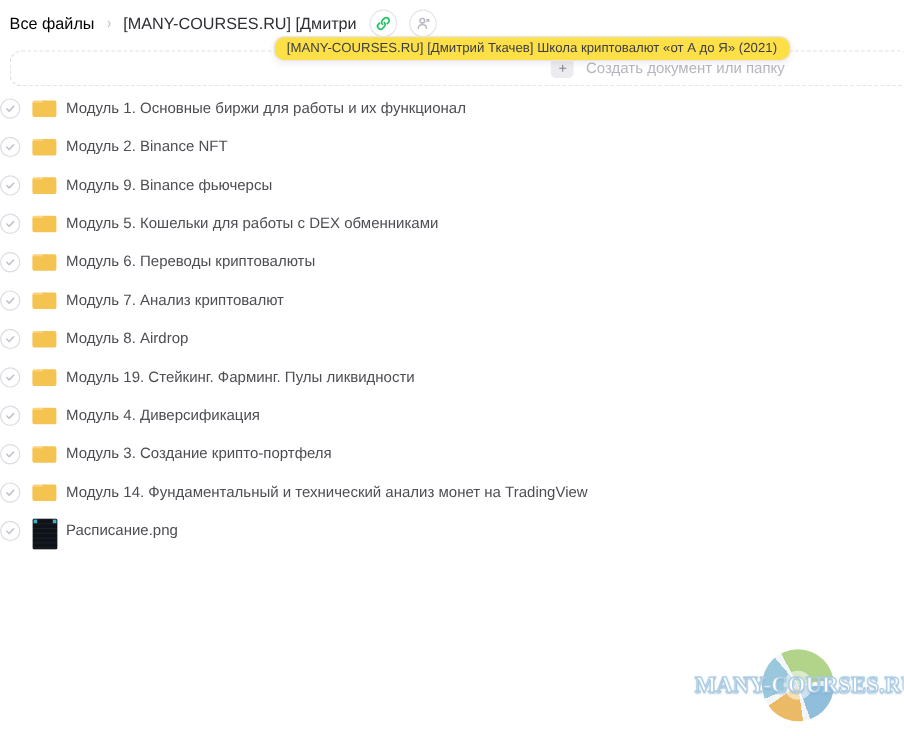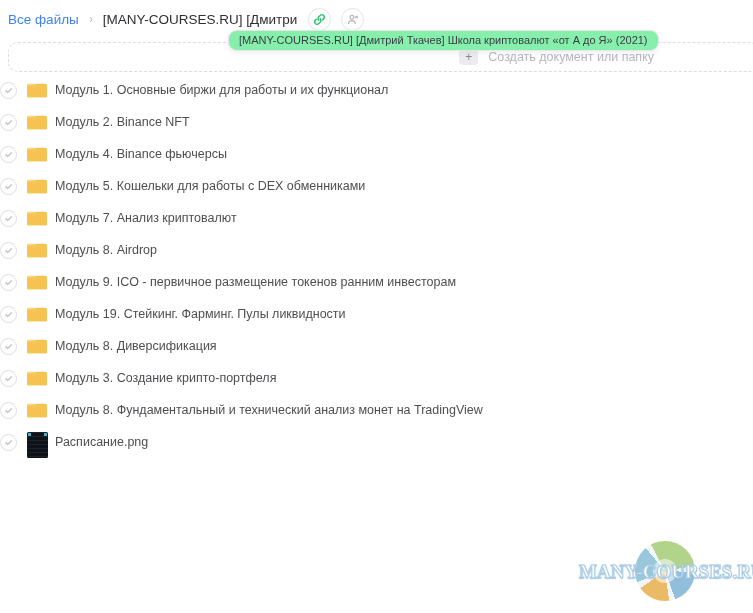--- a/index.html
+++ b/index.html
@@ -8,34 +8,34 @@
     background:#ffffff;
     font-family:"Liberation Sans", sans-serif;
     -webkit-font-smoothing:antialiased;
   }
 
   
   .breadcrumb{
     position:absolute;left:8px;top:8px;height:22px;
     display:flex;align-items:center;gap:8px;white-space:nowrap;
   }
-  .bc-root{font-size:13.5px;color:#3b82f6;cursor:pointer;}
+  .bc-root{font-size:13.5px;color:#000000;cursor:pointer;}
   .bc-chevron{color:#b9bac2;font-size:12px;transform:scale(.8,1.1);margin:0 2px;}
   .bc-current{font-size:13.5px;color:#2e2f35;max-width:195px;overflow:hidden;}
   .circle-btn{
     width:21px;height:21px;border-radius:50%;
     border:1px solid #e4e4e9;background:#fff;
     display:flex;align-items:center;justify-content:center;
     margin-left:2px;cursor:pointer;flex:0 0 auto;
   }
 
   
   .tooltip{
     position:absolute;left:228px;top:30px;z-index:5;
-    background:#86efac;border:1px solid #e7e7ea;border-radius:9px;
+    background:#fde047;border:1px solid #e7e7ea;border-radius:9px;
     box-shadow:0 2px 6px rgba(40,40,60,.08);
     padding:3px 10px 4px;font-size:11px;color:#3c3d44;white-space:nowrap;
   }
 
   
   .dropzone{
     position:absolute;left:8px;right:-6px;top:42px;height:30px;
     border:1.5px dashed #dcdce2;border-radius:10px;
     display:flex;align-items:center;justify-content:flex-end;
     padding-right:104px;gap:10px;box-sizing:border-box;
@@ -176,39 +176,54 @@
         <path d="M3 6.2 l2.1 2.1 4-4.3" stroke="#c3c4cd" stroke-width="1.5" fill="none" stroke-linecap="round" stroke-linejoin="round"></path>
       </svg>
     </span>
     <span class="icon-slot type-folder">
       <svg class="i i-folder" width="22" height="17" viewBox="0 0 22 17">
         <path d="M1 3.4 a1.6 1.6 0 0 1 1.6-1.6 h5.1 l2 2.2 h-8.7 z" fill="#f9d478"></path>
         <path d="M1 3.6 h8.9 l-2.1-1.8 h11.6 a1.6 1.6 0 0 1 1.6 1.6 v10.6 a1.6 1.6 0 0 1-1.6 1.6 H2.6 A1.6 1.6 0 0 1 1 13.9 z" fill="#f5c350"></path>
       </svg>
 
     </span>
-    <span class="label">Модуль 4. Binance фьючерсы</span>
+    <span class="label">Модуль 9. Binance фьючерсы</span>
   </div>
 
   <div class="row">
     <span class="check">
       <svg width="11" height="11" viewBox="0 0 12 12">
         <path d="M3 6.2 l2.1 2.1 4-4.3" stroke="#c3c4cd" stroke-width="1.5" fill="none" stroke-linecap="round" stroke-linejoin="round"></path>
       </svg>
     </span>
     <span class="icon-slot type-folder">
       <svg class="i i-folder" width="22" height="17" viewBox="0 0 22 17">
         <path d="M1 3.4 a1.6 1.6 0 0 1 1.6-1.6 h5.1 l2 2.2 h-8.7 z" fill="#f9d478"></path>
         <path d="M1 3.6 h8.9 l-2.1-1.8 h11.6 a1.6 1.6 0 0 1 1.6 1.6 v10.6 a1.6 1.6 0 0 1-1.6 1.6 H2.6 A1.6 1.6 0 0 1 1 13.9 z" fill="#f5c350"></path>
       </svg>
 
     </span>
     <span class="label">Модуль 5. Кошельки для работы с DEX обменниками</span>
   </div>
 
+  <div class="row">
+    <span class="check">
+      <svg width="11" height="11" viewBox="0 0 12 12">
+        <path d="M3 6.2 l2.1 2.1 4-4.3" stroke="#c3c4cd" stroke-width="1.5" fill="none" stroke-linecap="round" stroke-linejoin="round"></path>
+      </svg>
+    </span>
+    <span class="icon-slot type-folder">
+      <svg class="i i-folder" width="22" height="17" viewBox="0 0 22 17">
+        <path d="M1 3.4 a1.6 1.6 0 0 1 1.6-1.6 h5.1 l2 2.2 h-8.7 z" fill="#f9d478"></path>
+        <path d="M1 3.6 h8.9 l-2.1-1.8 h11.6 a1.6 1.6 0 0 1 1.6 1.6 v10.6 a1.6 1.6 0 0 1-1.6 1.6 H2.6 A1.6 1.6 0 0 1 1 13.9 z" fill="#f5c350"></path>
+      </svg>
+
+    </span>
+    <span class="label">Модуль 6. Переводы криптовалюты</span>
+  </div>
 
   <div class="row">
     <span class="check">
       <svg width="11" height="11" viewBox="0 0 12 12">
         <path d="M3 6.2 l2.1 2.1 4-4.3" stroke="#c3c4cd" stroke-width="1.5" fill="none" stroke-linecap="round" stroke-linejoin="round"></path>
       </svg>
     </span>
     <span class="icon-slot type-folder">
       <svg class="i i-folder" width="22" height="17" viewBox="0 0 22 17">
         <path d="M1 3.4 a1.6 1.6 0 0 1 1.6-1.6 h5.1 l2 2.2 h-8.7 z" fill="#f9d478"></path>
@@ -228,35 +243,20 @@
     <span class="icon-slot type-folder">
       <svg class="i i-folder" width="22" height="17" viewBox="0 0 22 17">
         <path d="M1 3.4 a1.6 1.6 0 0 1 1.6-1.6 h5.1 l2 2.2 h-8.7 z" fill="#f9d478"></path>
         <path d="M1 3.6 h8.9 l-2.1-1.8 h11.6 a1.6 1.6 0 0 1 1.6 1.6 v10.6 a1.6 1.6 0 0 1-1.6 1.6 H2.6 A1.6 1.6 0 0 1 1 13.9 z" fill="#f5c350"></path>
       </svg>
 
     </span>
     <span class="label">Модуль 8. Airdrop</span>
   </div>
 
-  <div class="row">
-    <span class="check">
-      <svg width="11" height="11" viewBox="0 0 12 12">
-        <path d="M3 6.2 l2.1 2.1 4-4.3" stroke="#c3c4cd" stroke-width="1.5" fill="none" stroke-linecap="round" stroke-linejoin="round"></path>
-      </svg>
-    </span>
-    <span class="icon-slot type-folder">
-      <svg class="i i-folder" width="22" height="17" viewBox="0 0 22 17">
-        <path d="M1 3.4 a1.6 1.6 0 0 1 1.6-1.6 h5.1 l2 2.2 h-8.7 z" fill="#f9d478"></path>
-        <path d="M1 3.6 h8.9 l-2.1-1.8 h11.6 a1.6 1.6 0 0 1 1.6 1.6 v10.6 a1.6 1.6 0 0 1-1.6 1.6 H2.6 A1.6 1.6 0 0 1 1 13.9 z" fill="#f5c350"></path>
-      </svg>
-
-    </span>
-    <span class="label">Модуль 9. ICO - первичное размещение токенов ранним инвесторам</span>
-  </div>
 
   <div class="row">
     <span class="check">
       <svg width="11" height="11" viewBox="0 0 12 12">
         <path d="M3 6.2 l2.1 2.1 4-4.3" stroke="#c3c4cd" stroke-width="1.5" fill="none" stroke-linecap="round" stroke-linejoin="round"></path>
       </svg>
     </span>
     <span class="icon-slot type-folder">
       <svg class="i i-folder" width="22" height="17" viewBox="0 0 22 17">
         <path d="M1 3.4 a1.6 1.6 0 0 1 1.6-1.6 h5.1 l2 2.2 h-8.7 z" fill="#f9d478"></path>
@@ -273,21 +273,21 @@
         <path d="M3 6.2 l2.1 2.1 4-4.3" stroke="#c3c4cd" stroke-width="1.5" fill="none" stroke-linecap="round" stroke-linejoin="round"></path>
       </svg>
     </span>
     <span class="icon-slot type-folder">
       <svg class="i i-folder" width="22" height="17" viewBox="0 0 22 17">
         <path d="M1 3.4 a1.6 1.6 0 0 1 1.6-1.6 h5.1 l2 2.2 h-8.7 z" fill="#f9d478"></path>
         <path d="M1 3.6 h8.9 l-2.1-1.8 h11.6 a1.6 1.6 0 0 1 1.6 1.6 v10.6 a1.6 1.6 0 0 1-1.6 1.6 H2.6 A1.6 1.6 0 0 1 1 13.9 z" fill="#f5c350"></path>
       </svg>
 
     </span>
-    <span class="label">Модуль 8. Диверсификация</span>
+    <span class="label">Модуль 4. Диверсификация</span>
   </div>
 
   <div class="row">
     <span class="check">
       <svg width="11" height="11" viewBox="0 0 12 12">
         <path d="M3 6.2 l2.1 2.1 4-4.3" stroke="#c3c4cd" stroke-width="1.5" fill="none" stroke-linecap="round" stroke-linejoin="round"></path>
       </svg>
     </span>
     <span class="icon-slot type-folder">
       <svg class="i i-folder" width="22" height="17" viewBox="0 0 22 17">
@@ -306,21 +306,21 @@
         <path d="M3 6.2 l2.1 2.1 4-4.3" stroke="#c3c4cd" stroke-width="1.5" fill="none" stroke-linecap="round" stroke-linejoin="round"></path>
       </svg>
     </span>
     <span class="icon-slot type-folder">
       <svg class="i i-folder" width="22" height="17" viewBox="0 0 22 17">
         <path d="M1 3.4 a1.6 1.6 0 0 1 1.6-1.6 h5.1 l2 2.2 h-8.7 z" fill="#f9d478"></path>
         <path d="M1 3.6 h8.9 l-2.1-1.8 h11.6 a1.6 1.6 0 0 1 1.6 1.6 v10.6 a1.6 1.6 0 0 1-1.6 1.6 H2.6 A1.6 1.6 0 0 1 1 13.9 z" fill="#f5c350"></path>
       </svg>
 
     </span>
-    <span class="label">Модуль 8. Фундаментальный и технический анализ монет на TradingView</span>
+    <span class="label">Модуль 14. Фундаментальный и технический анализ монет на TradingView</span>
   </div>
 
 
 
   <div class="row">
     <span class="check">
       <svg width="11" height="11" viewBox="0 0 12 12">
         <path d="M3 6.2 l2.1 2.1 4-4.3" stroke="#c3c4cd" stroke-width="1.5" fill="none" stroke-linecap="round" stroke-linejoin="round"></path>
       </svg>
     </span>

